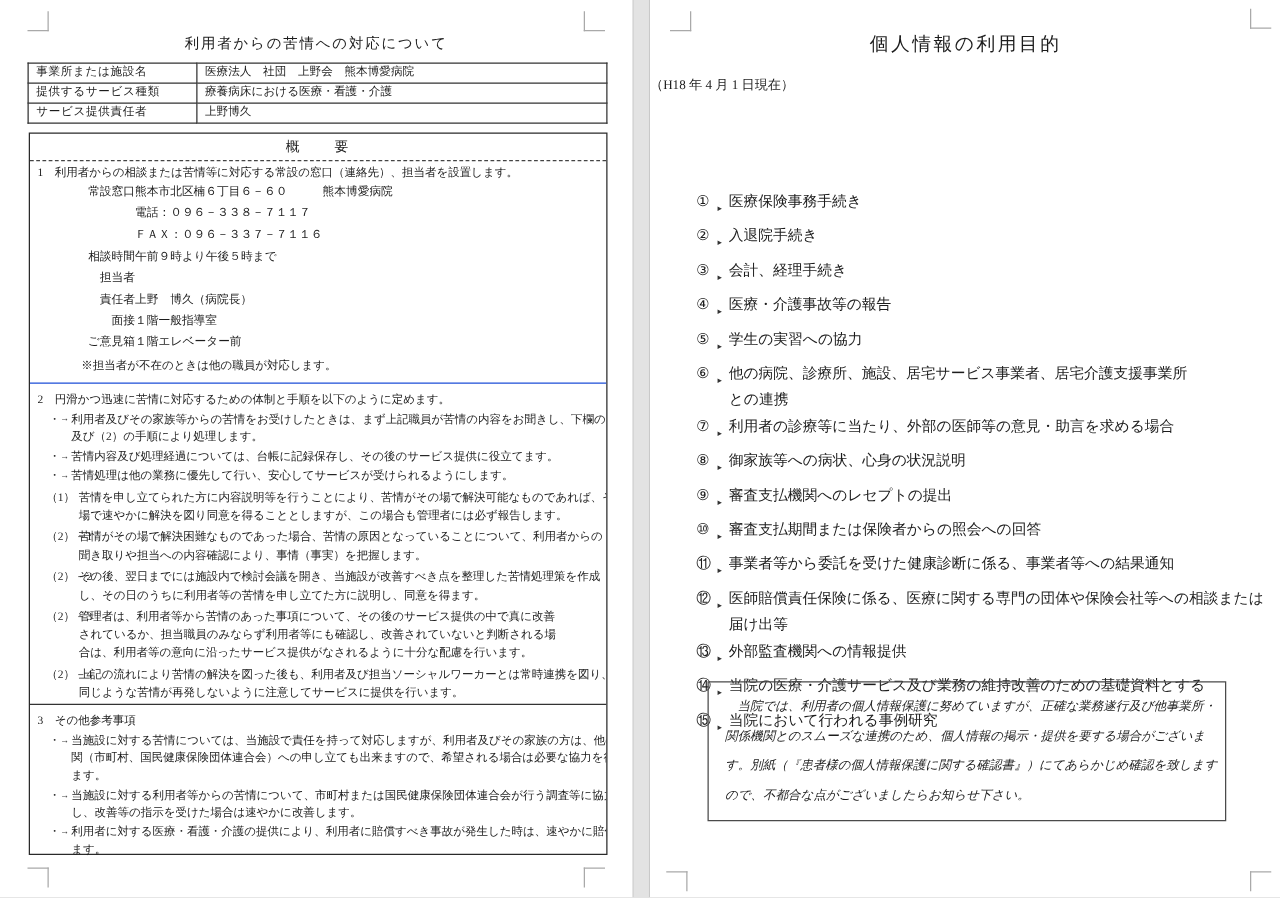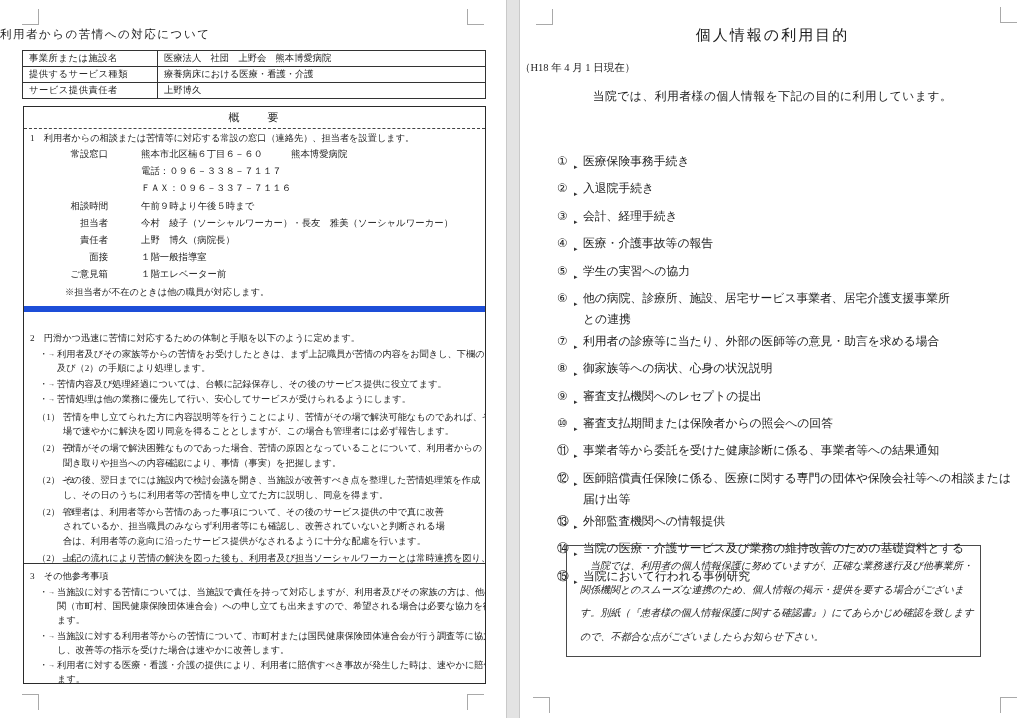--- a/index.html
+++ b/index.html
@@ -9,38 +9,38 @@
   .page-left{left:0;width:506px;border-right:1px solid #c9c9c9;}
   .page-right{left:519px;width:505px;border-left:1px solid #c9c9c9;}
   
   .cm{position:absolute;width:16px;height:15px;}
   .cm.tl{border-right:1px solid #a9a9a9;border-bottom:1px solid #a9a9a9;}
   .cm.tr{border-left:1px solid #a9a9a9;border-bottom:1px solid #a9a9a9;}
   .cm.bl{border-right:1px solid #a9a9a9;border-top:1px solid #a9a9a9;}
   .cm.br{border-left:1px solid #a9a9a9;border-top:1px solid #a9a9a9;}
 
   
-  .lp-title{position:absolute;top:27px;left:0;width:100%;
+  .lp-title{position:absolute;top:27px;left:0;width:100%;text-align:center;
             font-size:11.5px;letter-spacing:1.5px;}
   .info-table{position:absolute;left:22px;top:50px;width:464px;border-collapse:collapse;}
   .info-table td{border:1px solid #333;font-size:9.3px;height:14.9px;padding:0 0 0 6px;
                  line-height:13px;white-space:pre;}
   .info-table td.lbl{width:128px;letter-spacing:.5px;margin-top:37px;}
   .summary-box{position:absolute;left:23px;top:106px;width:463px;height:578px;
                border:1.2px solid #2a2a2a;box-sizing:border-box;font-size:9.2px;}
   .sb-heading{text-align:center;font-size:11px;padding:3px 0 3px;letter-spacing:2px;
               border-bottom:1px dashed #444;}
   .sb-sec{box-sizing:border-box;overflow:hidden;}
   .sb-sec1{height:177px;}
-  .sb-sec2{height:257px;border-top:6px solid #1d4ed8;padding-top:17px;font-family:Liberation Serif, serif;}
+  .sb-sec2{height:257px;border-top:1px solid #1d4ed8;padding-top:3px;font-family:Liberation Serif, serif;}
   .sb-sec3{height:122px;border-top:1px solid #333;padding-top:3px;}
   .sec-intro{padding-left:6px;line-height:15px;margin-top:2px;white-space:pre;}
   .contact-row{display:flex;line-height:17.2px;font-size:9.4px;}
   .c-label{width:69px;padding-left:15px;text-align:right;flex:none;white-space:pre;}
-  .c-value{margin-left:33px;white-space:pre;}
+  .c-value{white-space:pre;}
   .sec-note{padding-left:41px;line-height:16px;white-space:pre;}
   .bullet-row{display:flex;line-height:14.4px;margin-top:1px;}
   .b-marker{flex:none;width:33px;padding-left:15px;box-sizing:border-box;white-space:pre;}
   .b-arrow{font-size:7px;color:#444;vertical-align:1px;}
   .b-text{flex:1;white-space:pre;}
   .sb-sec3 .bullet-row{line-height:14.2px;}
   .num-row{display:flex;line-height:14.4px;margin-top:3px;}
   .n-label{flex:none;width:39px;padding-left:13px;box-sizing:border-box;white-space:pre;}
   .n-text{flex:1;white-space:pre;}
 
@@ -114,21 +114,20 @@
               <span class="c-value">ＦＡＸ：０９６－３３７－７１１６</span>
             </div>
 
             <div class="contact-row">
               <span class="c-label">相談時間</span>
               <span class="c-value">午前９時より午後５時まで</span>
             </div>
 
             <div class="contact-row">
               <span class="c-label">担当者</span>
-              <span class="c-value">今村　綾子（ソーシャルワーカー）・長友　雅美（ソーシャルワーカー）</span>
             </div>
 
             <div class="contact-row">
               <span class="c-label">責任者</span>
               <span class="c-value">上野　博久（病院長）</span>
             </div>
 
             <div class="contact-row">
               <span class="c-label">面接</span>
               <span class="c-value">１階一般指導室</span>
@@ -225,21 +224,20 @@
   </div>
 
   <div class="page page-right">
     <div class="cm tl" style="left:16px;top:9px;"></div>
     <div class="cm tr" style="right:8px;top:7px;"></div>
     <div class="cm bl" style="left:13px;top:697px;"></div>
     <div class="cm br" style="right:8px;top:697px;"></div>
 
     <div class="rp-title">個人情報の利用目的</div>
     <div class="rp-date">（H18 年 4 月 1 日現在）</div>
-    <div class="rp-intro">当院では、利用者様の個人情報を下記の目的に利用しています。</div>
 
     <div class="purpose-list">
 
         <div class="p-item">
           <span class="p-num">①</span>
           <span class="p-arrow">▸</span>
           <span class="p-text">医療保険事務手続き</span>
         </div>
 
         <div class="p-item">

